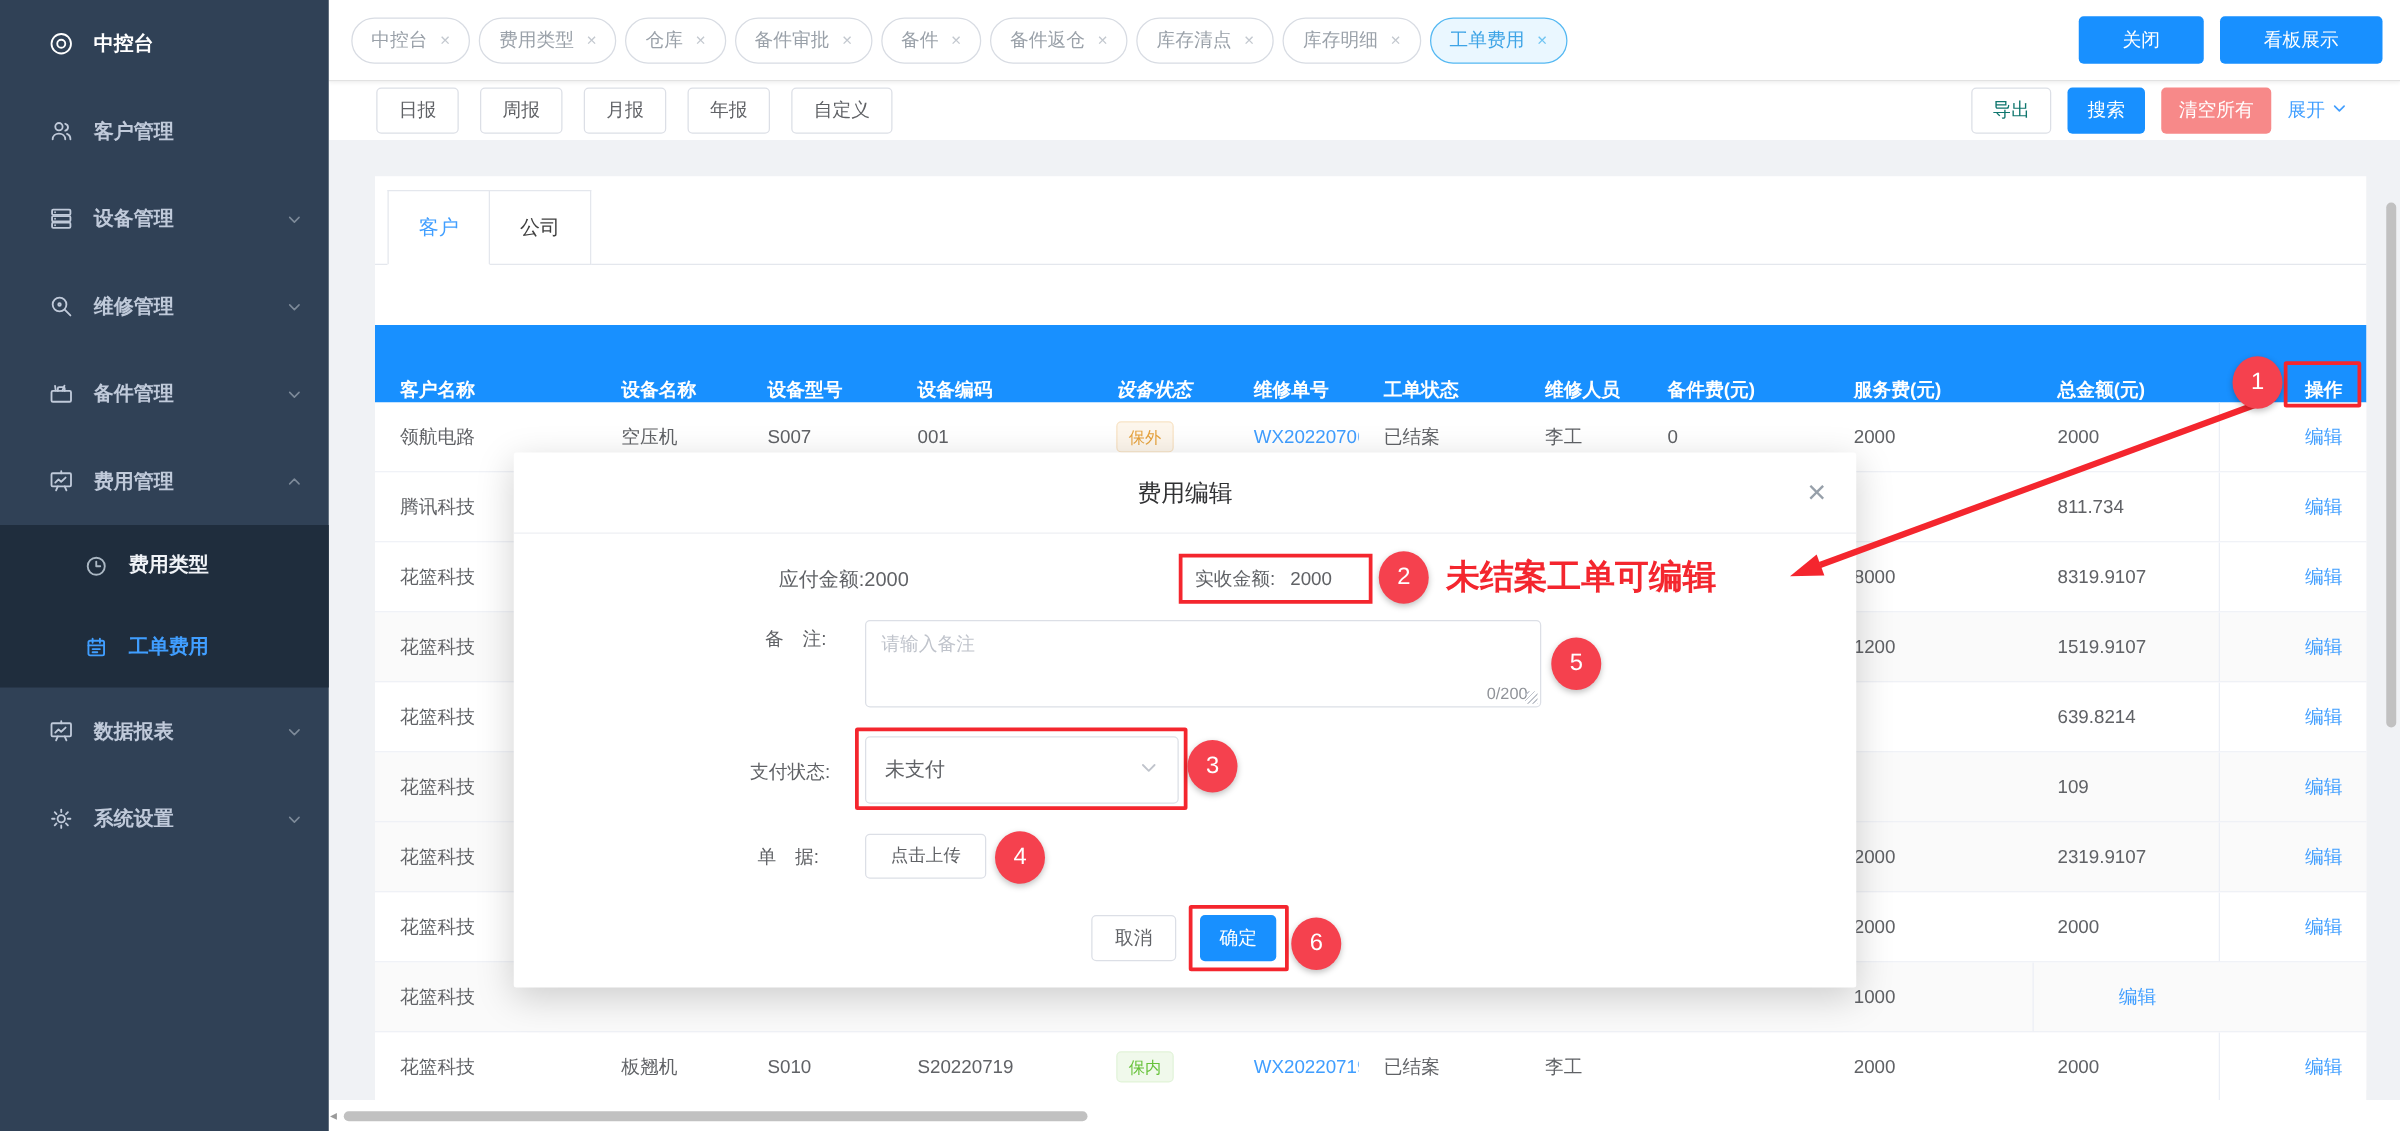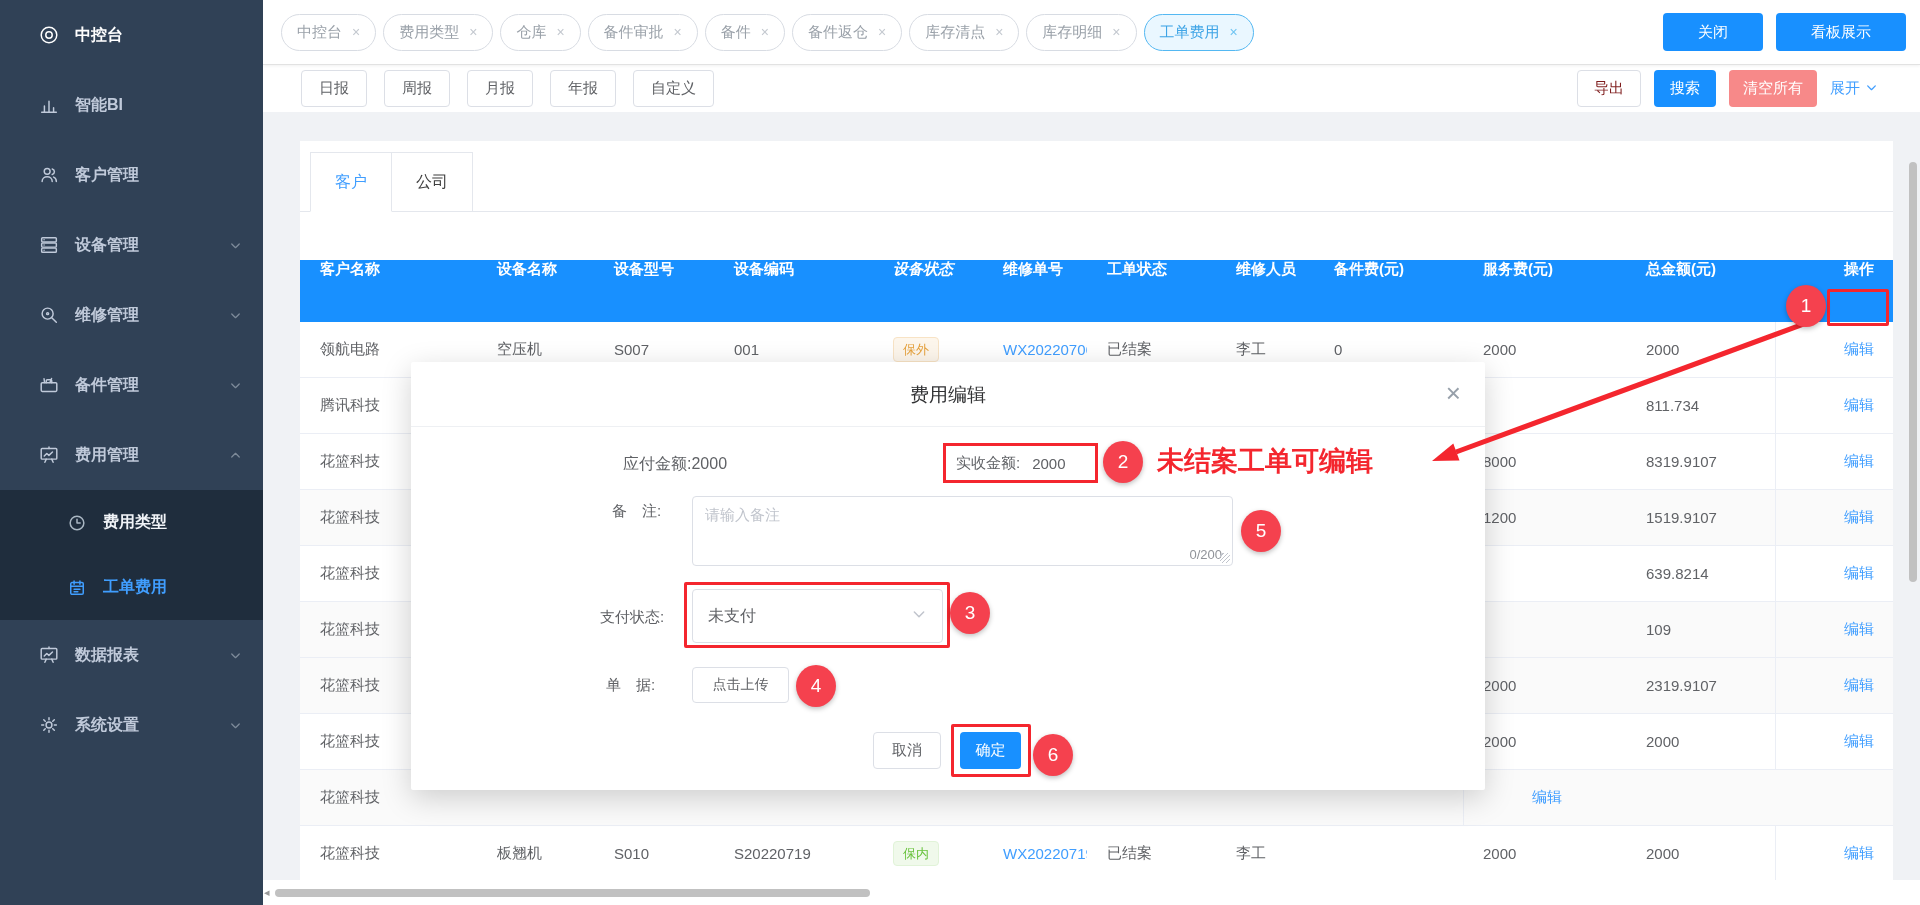--- a/index.html
+++ b/index.html
@@ -37,38 +37,38 @@
   .nav-actions{display:flex;gap:13px;}
   .btn{border:none;border-radius:4px;font-size:15px;cursor:pointer;}
   .btn-primary{background:#1890ff;color:#fff;height:38px;padding:0 35px;}
   
   .toolbar{position:absolute;left:263px;top:65px;right:0;height:47px;background:#fff;
            display:flex;align-items:center;padding:0 42px 0 38px;z-index:4;}
   .period-btn{height:37px;padding:0 17px;background:#fff;border:1px solid #dcdfe6;border-radius:4px;
               color:#606266;font-size:15px;margin-right:17px;cursor:pointer;}
   .tb-right{margin-left:auto;display:flex;align-items:center;gap:13px;}
   .btn-plain{height:37px;padding:0 16px;background:#fff;border:1px solid #dcdfe6;border-radius:4px;
-             color:#7f1d1d;font-size:15px;}
+             color:#0f766e;font-size:15px;}
   .btn-blue{height:37px;padding:0 16px;background:#1890ff;color:#fff;}
   .btn-danger{height:37px;padding:0 14px;background:#f78989;color:#fff;}
   .expand-link{color:#409eff;font-size:15px;display:flex;align-items:center;gap:5px;cursor:pointer;}
   .expand-link svg{width:13px;height:13px;}
   
   .content{position:absolute;left:263px;top:112px;right:0;bottom:0;background:#f0f2f5;}
   .card{position:absolute;left:37px;top:29px;width:1593px;height:731px;background:#fff;}
   .tabs-hd{position:relative;height:60px;margin:11px 0 0 10px;display:flex;}
   .tabs-hd::after{content:"";position:absolute;left:-10px;right:0;bottom:0;height:1px;background:#e4e7ed;}
   .ctab{position:relative;z-index:1;height:60px;min-width:78px;padding:0 24px;background:#fff;
         display:flex;align-items:center;justify-content:center;font-size:16px;color:#404040;
         border:1px solid #e4e7ed;cursor:pointer;}
   .ctab + .ctab{border-left:none;}
   .ctab.active{color:#409eff;border-bottom:1px solid #fff;}
   
   .tbl{margin-top:9px;width:1593px;}
-  .thead{height:62px;background:#1890ff;display:flex;align-items:flex-start;margin-top:48px;}
+  .thead{height:62px;background:#1890ff;display:flex;align-items:flex-end;margin-top:48px;}
   .th{color:#fff;font-weight:700;font-size:15px;padding-left:20px;white-space:nowrap;overflow:hidden;}
   .th.op{text-align:right;padding-right:18px;padding-left:0;}
   .trow{height:56px;display:flex;align-items:stretch;border-bottom:1px solid #ebeef5;background:#fff;}
   .trow.striped{background:#fafafa;}
   .td{font-size:15px;color:#606266;padding-left:20px;white-space:nowrap;overflow:hidden;
       display:flex;align-items:center;}
   .td.op{justify-content:flex-end;padding-right:18px;padding-left:0;border-left:1px solid #ebeef5;}
   .edit-link,.wx-link{color:#409eff;cursor:pointer;}
   .tag{display:inline-block;padding:4px 9px;border-radius:4px;font-size:13px;line-height:1.2;}
   .tag.warning{background:#fdf6ec;color:#e6a23c;border:1px solid #f8e3c5;}
@@ -135,29 +135,20 @@
           <svg viewBox="0 0 24 24" fill="none" stroke="currentColor" stroke-width="1.6" stroke-linecap="round" stroke-linejoin="round">
             <circle cx="12" cy="12" r="8.5"></circle>
             <circle cx="12" cy="12" r="3.5"></circle>
           </svg>
         </span>
         <span class="lbl">中控台</span>
       </div>
       <div class="side-item">
         <span class="s-ico">
           <svg viewBox="0 0 24 24" fill="none" stroke="currentColor" stroke-width="1.6" stroke-linecap="round" stroke-linejoin="round">
-            <path d="M4 20h16"></path>
-            <path d="M7 20v-7M12 20V8M17 20v-5"></path>
-          </svg>
-        </span>
-        <span class="lbl">智能BI</span>
-      </div>
-      <div class="side-item">
-        <span class="s-ico">
-          <svg viewBox="0 0 24 24" fill="none" stroke="currentColor" stroke-width="1.6" stroke-linecap="round" stroke-linejoin="round">
             <circle cx="10" cy="8" r="3.2"></circle>
             <path d="M4.5 19c0-3 2.5-5 5.5-5s5.5 2 5.5 5"></path>
             <path d="M15.5 5.5c1.4.4 2.4 1.6 2.4 3s-1 2.6-2.4 3"></path>
             <path d="M17 14.3c1.8.7 3 2.3 3 4.7"></path>
           </svg>
         </span>
         <span class="lbl">客户管理</span>
       </div>
       <div class="side-item">
         <span class="s-ico">
@@ -483,20 +474,21 @@
           <div class="trow striped">
             <div class="td" style="width: 177px;">花篮科技</div>
             <div class="td" style="width: 117px;"></div>
             <div class="td" style="width: 120px;"></div>
             <div class="td" style="width: 159px;"></div>
             <div class="td" style="width: 110px;"></div>
             <div class="td" style="width: 104px;"></div>
             <div class="td" style="width: 129px;"></div>
             <div class="td" style="width: 98px;"></div>
             <div class="td" style="width: 149px;"></div>
+            <div class="td" style="width: 163px;">1000</div>
             <div class="td op" style="width: 117px;">
               <span class="edit-link">编辑</span>
             </div>
           </div>
           <div class="trow">
             <div class="td" style="width: 177px;">花篮科技</div>
             <div class="td" style="width: 117px;">板翘机</div>
             <div class="td" style="width: 120px; text-align: center;">S010</div>
             <div class="td" style="width: 159px;">S20220719</div>
             <div class="td" style="width: 110px;">

